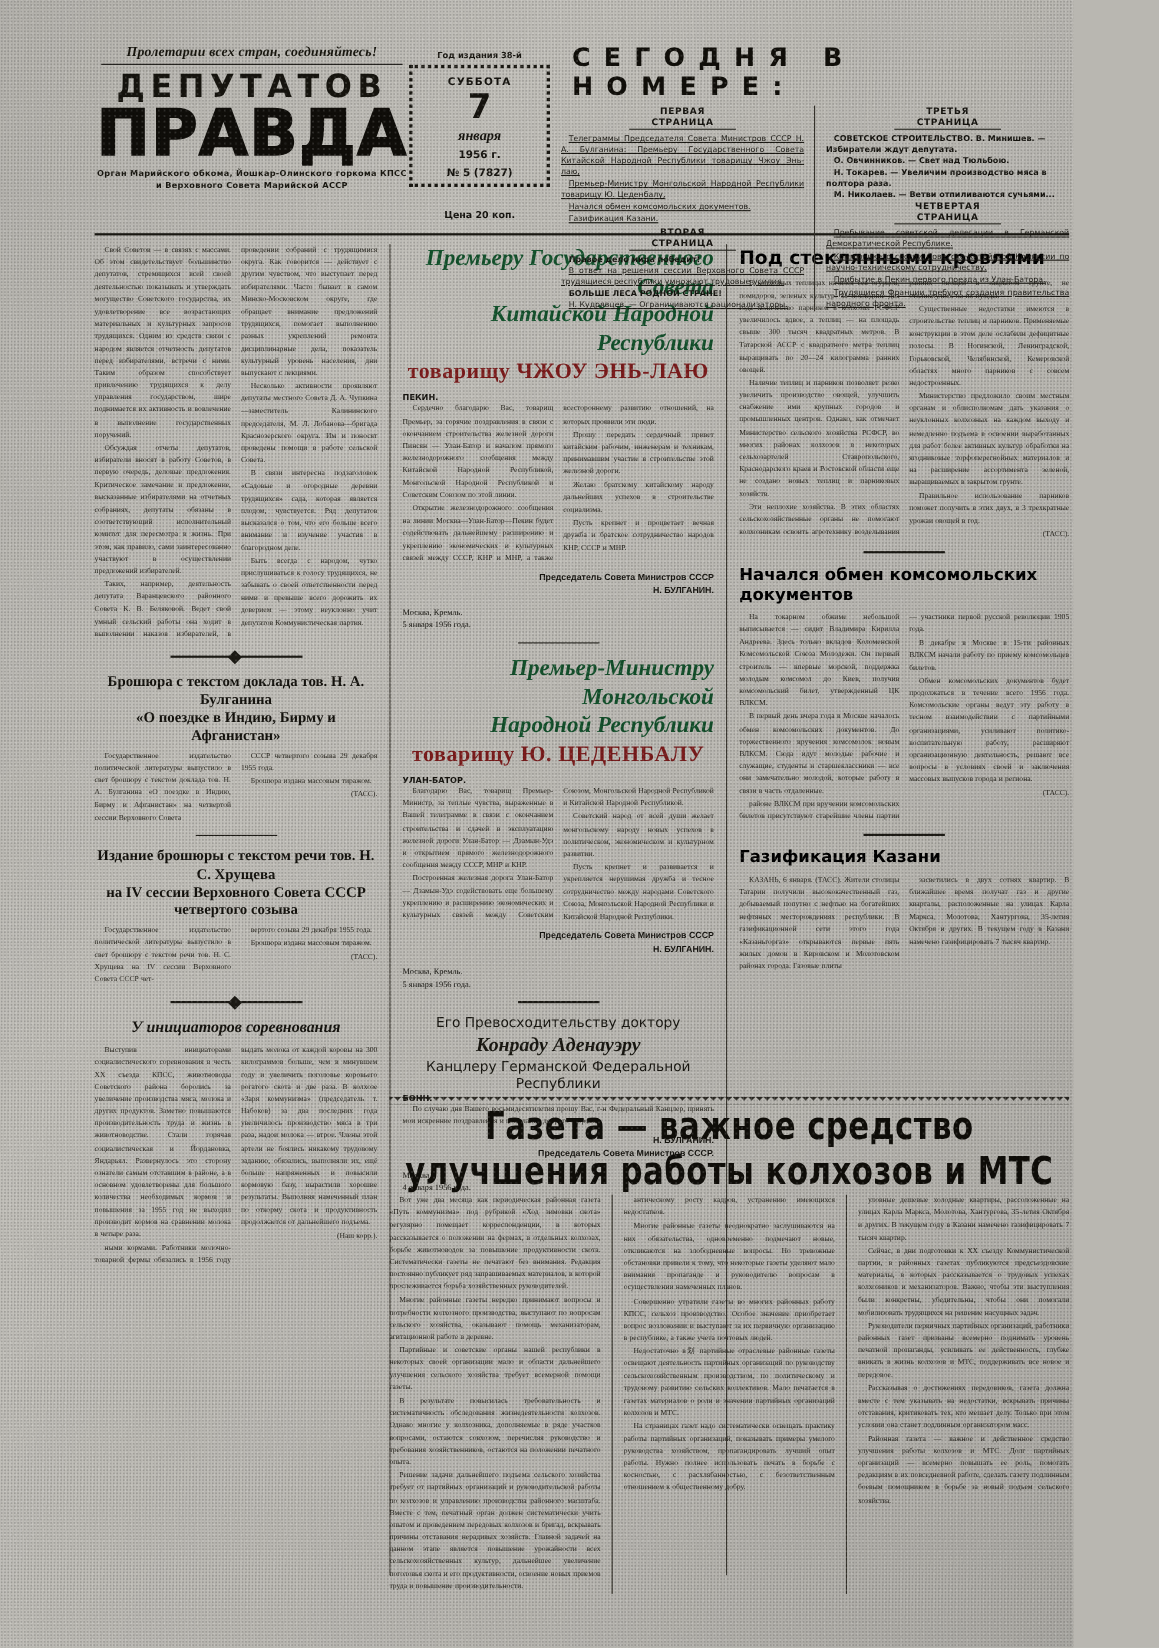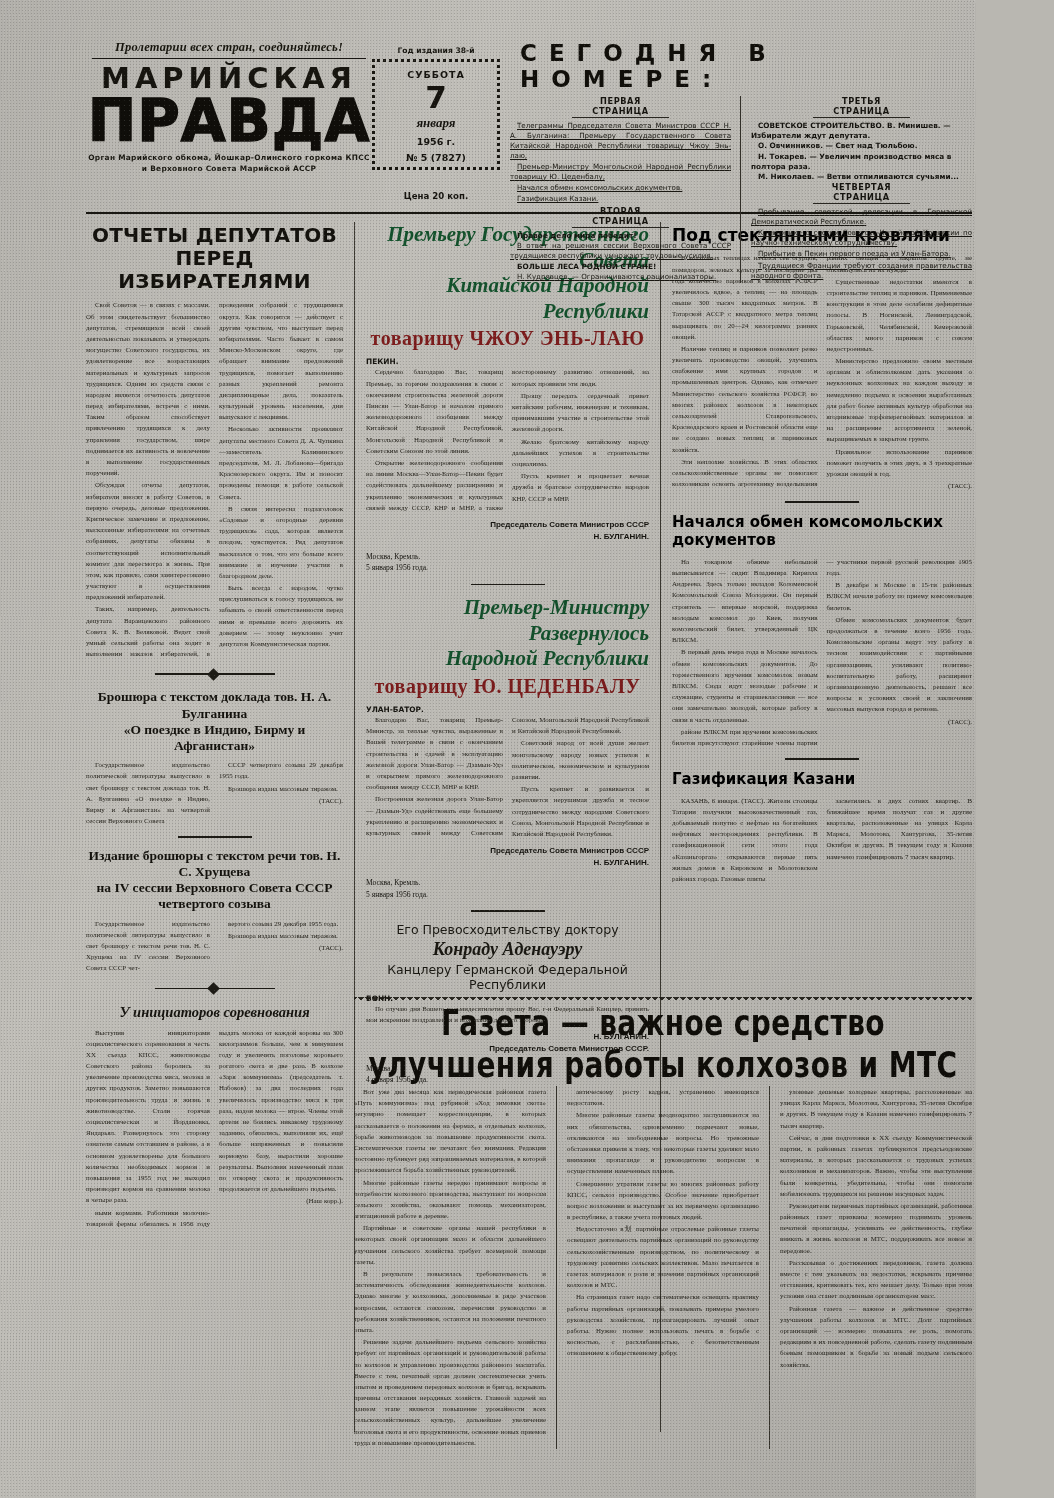--- a/index.html
+++ b/index.html
@@ -335,21 +335,21 @@
 </head>
 <body>
 
 <div class="page">
 <div class="inner">
 
   <div class="masthead">
 
     <div class="brandbox">
       <div class="slogan">Пролетарии всех стран, соединяйтесь!</div>
-      <div class="brand-line1">МАРИЙСКАЯ</div>
+      <div class="brand-line1">ДЕПУТАТОВ</div>
       <div class="brand-line2">ПРАВДА</div>
       <div class="brand-sub">Орган Марийского обкома, Йошкар-Олинского горкома КПСС</div>
       <div class="brand-sub">и Верховного Совета Марийской АССР</div>
     </div>
 
     <div class="datewrap">
       <div class="yearline">Год издания 38-й</div>
       <div class="datebox">
         <div class="dt-dow">СУББОТА</div>
         <div class="dt-day">7</div>
@@ -389,21 +389,20 @@
         </div>
       </div>
     </div>
   </div>
 
   <div class="rule-thick"></div>
 
   <div class="body-grid">
 
     <div class="colA">
-      <h1 class="hl-main">ОТЧЕТЫ ДЕПУТАТОВ ПЕРЕД ИЗБИРАТЕЛЯМИ</h1>
 
       <div class="txt two">
         <p>Свой Советов — в связях с массами. Об этом свидетельствует большинство депутатов, стремящихся всей своей деятельностью показывать и утверждать могущество Советского государства, их удовлетворение все возрастающих материальных и культурных запросов трудящихся. Одним из средств связи с народом является отчетность депутатов перед избирателями, встречи с ними. Таким образом способствует привлечению трудящихся к делу управления государством, шире поднимается их активность и вовлечение в выполнение государственных поручений.</p>
         <p>Обсуждая отчеты депутатов, избиратели вносят в работу Советов, в первую очередь, деловые предложения. Критическое замечание и предложение, высказанные избирателями на отчетных собраниях, депутаты обязаны в соответствующий исполнительный комитет для пересмотра в жизнь. При этом, как правило, сами заинтересованно участвуют в осуществлении предложений избирателей.</p>
         <p>Таких, например, деятельность депутата Варанцевского районного Совета К. В. Беляковой. Ведет свой умный сельский работы она ходит в выполнении наказов избирателей, в проведении собраний с трудящимися округа. Как говорится — действует с другим чувством, что выступает перед избирателями. Часто бывает в самом Минско-Московском округе, где обращает внимание предложений трудящихся, помогает выполнению разных укреплений ремонта дисциплинарные дела, показатель культурный уровень населения, дни выпускают с лекциями.</p>
         <p>Несколько активности проявляют депутаты местного Совета Д. А. Чупкина—заместитель Калининского председателя, М. Л. Лобанова—бригада Краснозерского округа. Им и поносят проведены помощи в работе сельской Совета.</p>
         <p>В связи интересна подзаголовок «Садовые и огородные деревни трудящихся» сада, которая является плодом, чувствуется. Ряд депутатов высказался о том, что его больше всего внимание и изучение участия в благородном деле.</p>
         <p>Быть всегда с народом, чутко прислушиваться к голосу трудящихся, не забывать о своей ответственности перед ними и превыше всего дорожить их доверием — этому неуклонно учит депутатов Коммунистическая партия.</p>
       </div>
 
@@ -464,21 +463,21 @@
         <span>Н. БУЛГАНИН.</span>
       </div>
       <div class="place">
         <span>Москва, Кремль.</span><br>
         <span>5 января 1956 года.</span>
       </div>
 
       <div class="sep-short"></div>
 
       <h2 class="hl-script">
-        <span>Премьер-Министру Развернулось</span><br>
+        <span>Премьер-Министру Монгольской</span><br>
         <span>Народной Республики</span>
       </h2>
       <h2 class="hl-big-italic">товарищу Ю. ЦЕДЕНБАЛУ</h2>
       <div class="dateline-right">УЛАН-БАТОР.</div>
 
       <div class="txt two">
         <p>Благодарю Вас, товарищ Премьер-Министр, за теплые чувства, выраженные в Вашей телеграмме в связи с окончанием строительства и сдачей в эксплуатацию железной дороги Улан-Батор — Дзамын-Удэ и открытием прямого железнодорожного сообщения между СССР, МНР и КНР.</p>
         <p>Построенная железная дорога Улан-Батор — Дзамын-Удэ содействовать еще большему укреплению и расширению экономических и культурных связей между Советским Союзом, Монгольской Народной Республикой и Китайской Народной Республикой.</p>
         <p>Советский народ от всей души желает монгольскому народу новых успехов в политическом, экономическом и культурном развитии.</p>
         <p>Пусть крепнет и развивается и укрепляется нерушимая дружба и тесное сотрудничество между народами Советского Союза, Монгольской Народной Республики и Китайской Народной Республики.</p>

